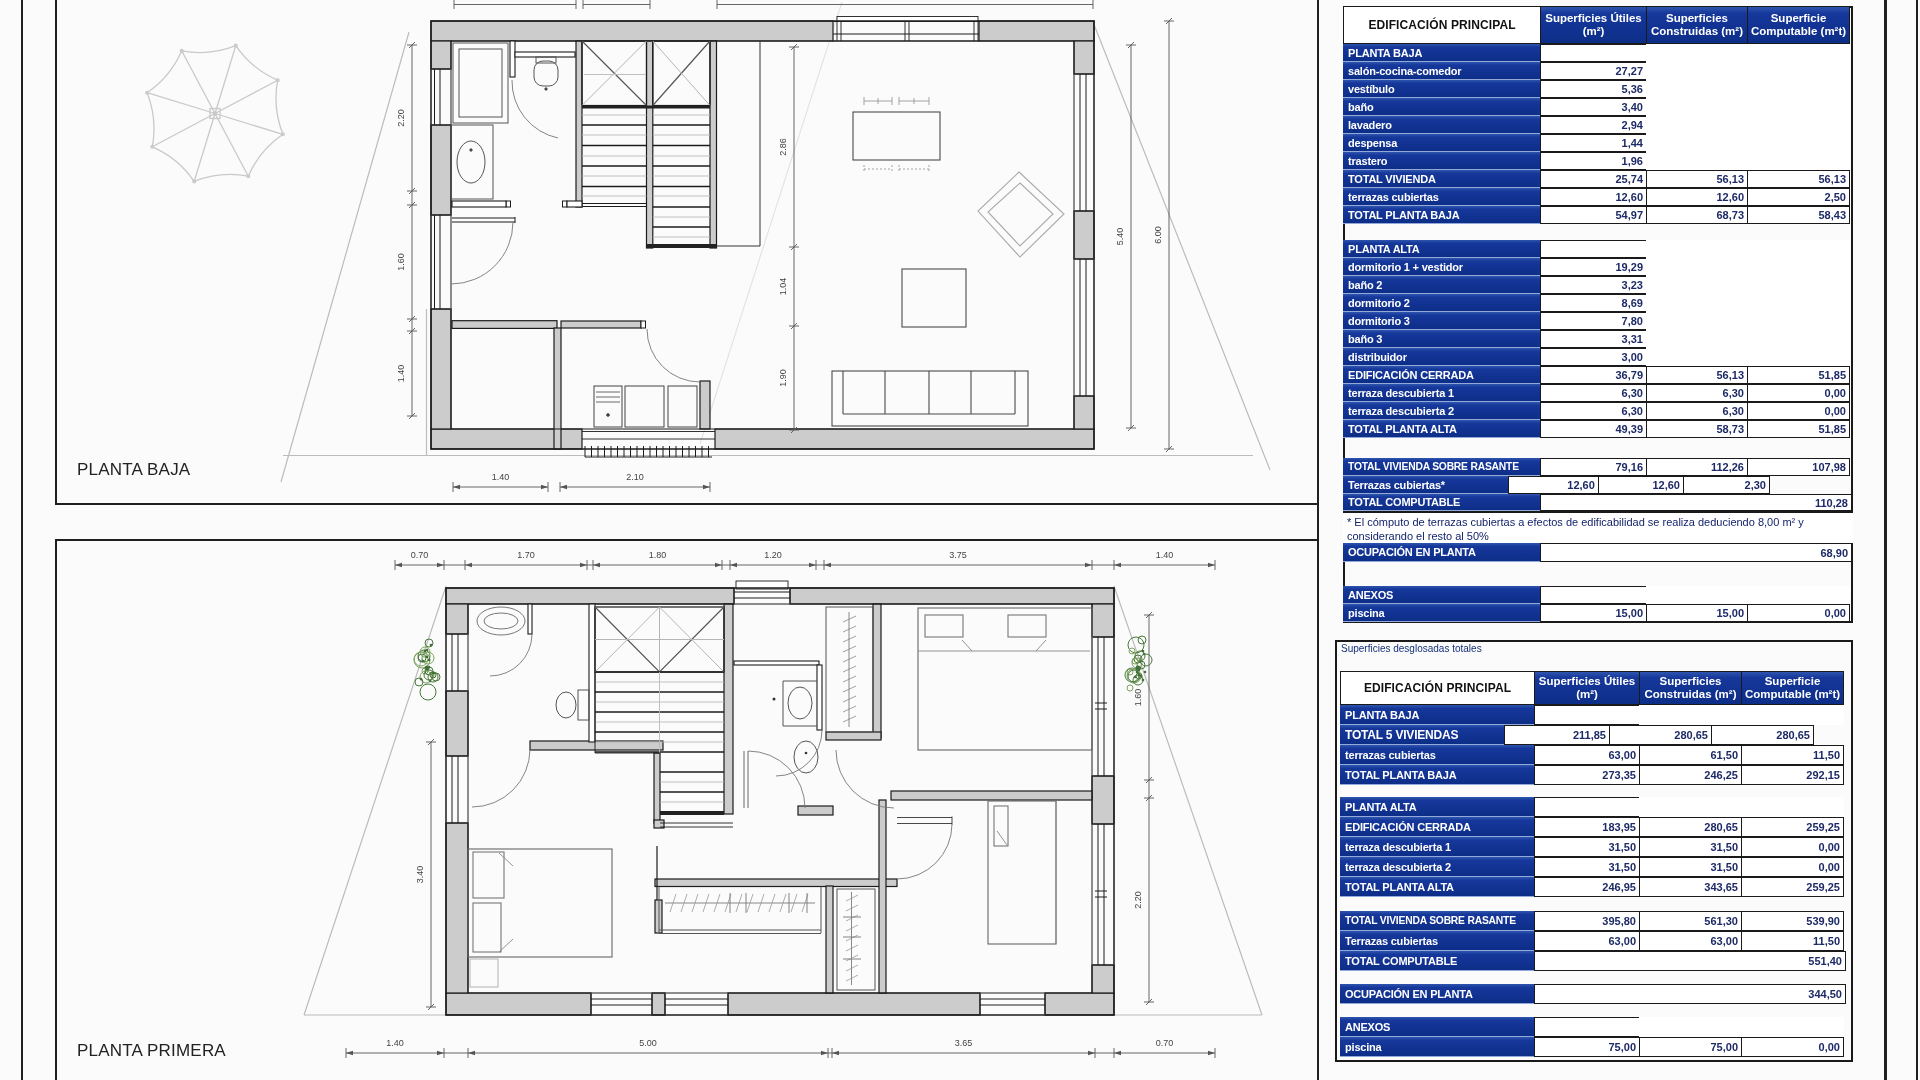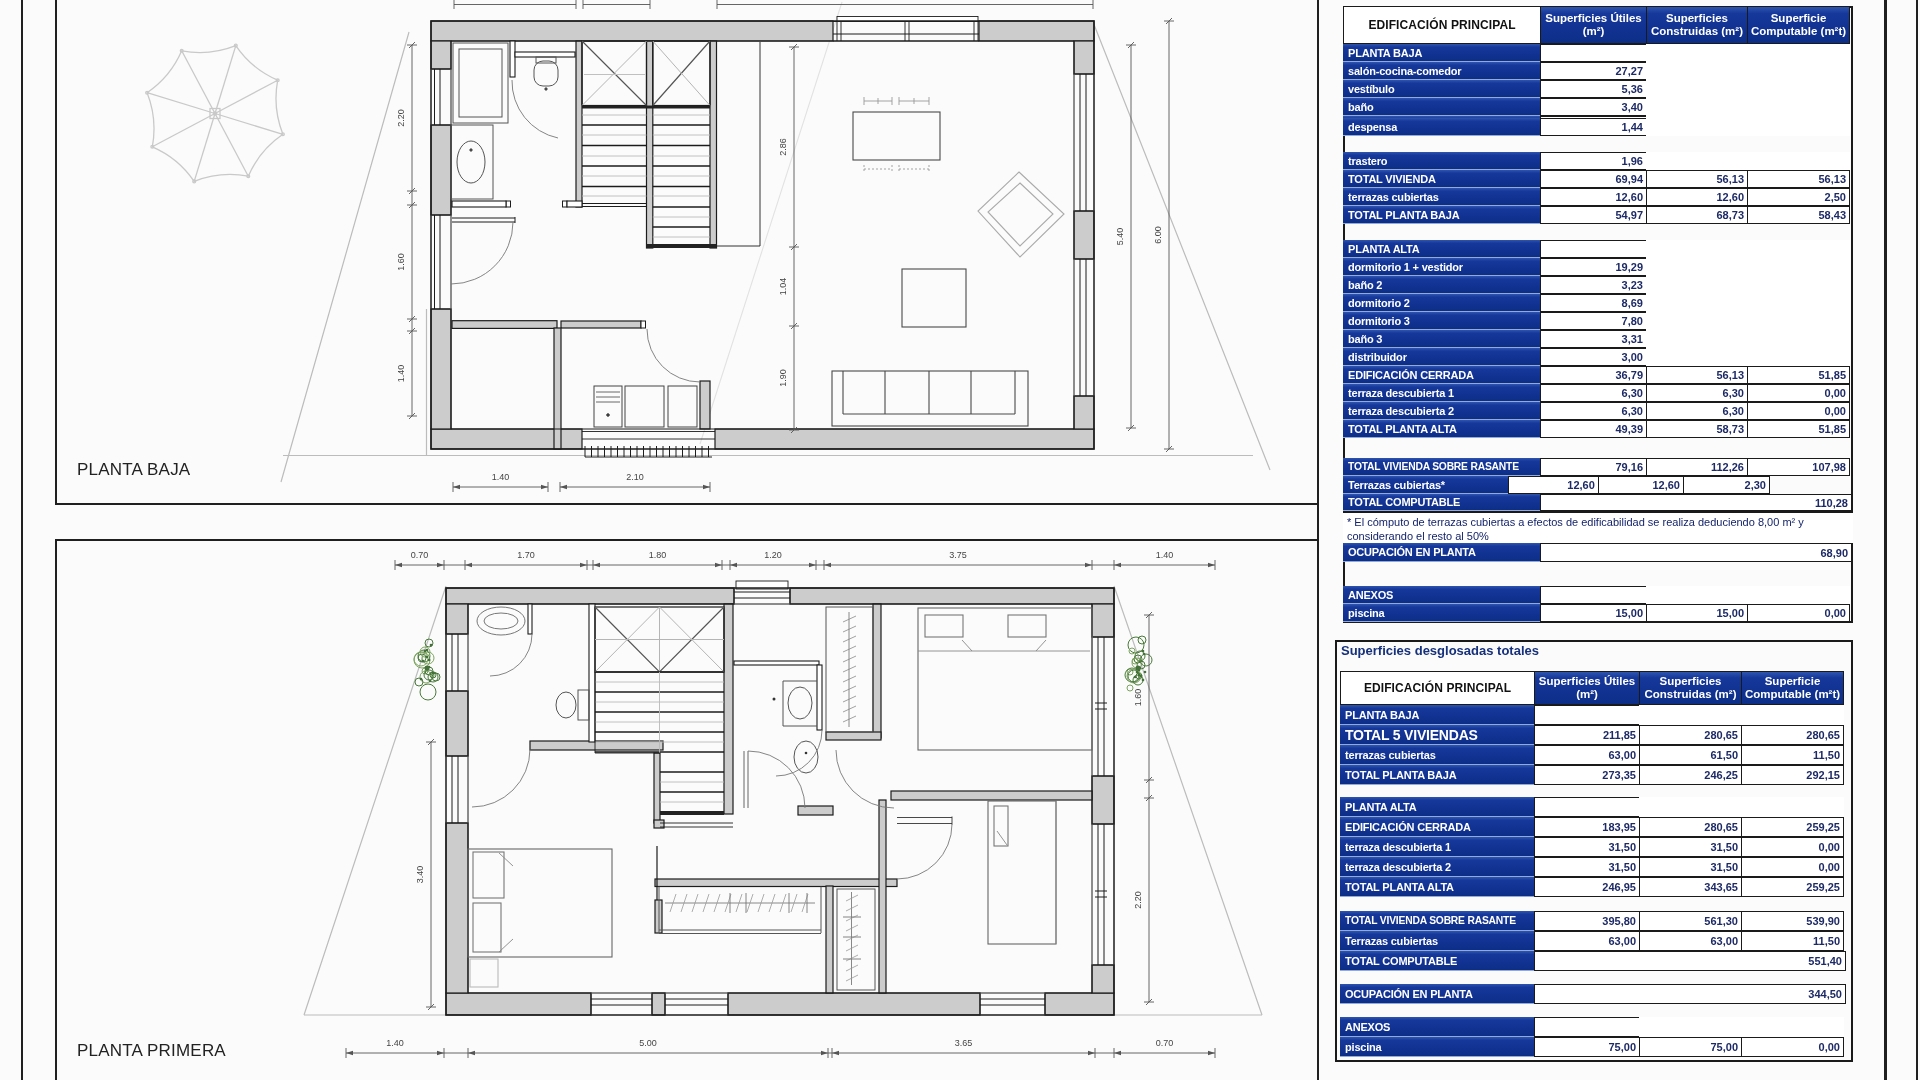--- a/index.html
+++ b/index.html
@@ -56,35 +56,35 @@
       <div class="nc" style="width:107px;font-size:11.5px">3,40</div>
       <div class="ec" style="width:102px"></div>
       <div class="ec" style="width:103px"></div>
     </div>
 <div class="row" style="top:110px;height:18px;width:510px">
       <div class="bl" style="width:198px;font-size:11.0px">lavadero</div>
       <div class="nc" style="width:107px;font-size:11.5px">2,94</div>
       <div class="ec" style="width:102px"></div>
       <div class="ec" style="width:103px"></div>
     </div>
-<div class="row" style="top:112px;height:18px;width:510px">
+<div class="row" style="top:128px;height:18px;width:510px">
       <div class="bl" style="width:198px;font-size:11.0px">despensa</div>
       <div class="nc" style="width:107px;font-size:11.5px">1,44</div>
       <div class="ec" style="width:102px"></div>
       <div class="ec" style="width:103px"></div>
     </div>
 <div class="row" style="top:146px;height:18px;width:510px">
       <div class="bl" style="width:198px;font-size:11.0px">trastero</div>
       <div class="nc" style="width:107px;font-size:11.5px">1,96</div>
       <div class="ec" style="width:102px"></div>
       <div class="ec" style="width:103px"></div>
     </div>
 <div class="row" style="top:164px;height:18px;width:510px">
       <div class="bl" style="width:198px;font-size:11.0px">TOTAL VIVIENDA</div>
-      <div class="nc" style="width:107px;font-size:11.5px">69,94</div>
+      <div class="nc" style="width:107px;font-size:11.5px">25,74</div>
       <div class="nc" style="width:102px;font-size:11.5px">56,13</div>
       <div class="nc" style="width:103px;font-size:11.5px">56,13</div>
     </div>
 <div class="row" style="top:182px;height:18px;width:510px">
       <div class="bl" style="width:198px;font-size:11.0px">terrazas cubiertas</div>
       <div class="nc" style="width:107px;font-size:11.5px">12,60</div>
       <div class="nc" style="width:102px;font-size:11.5px">12,60</div>
       <div class="nc" style="width:103px;font-size:11.5px">2,50</div>
     </div>
 <div class="row" style="top:200px;height:18px;width:510px">
@@ -189,36 +189,36 @@
       <div class="ec" style="width:103px"></div>
     </div>
 <div class="row" style="top:598px;height:18px;width:510px">
       <div class="bl" style="width:198px;font-size:11.0px">piscina</div>
       <div class="nc" style="width:107px;font-size:11.5px">15,00</div>
       <div class="nc" style="width:102px;font-size:11.5px">15,00</div>
       <div class="nc" style="width:103px;font-size:11.5px">0,00</div>
     </div>
 </div>
 <div class="tbl" style="left:1335px;top:640px;width:518px;height:422px;border:2px solid #1a1a1a;box-sizing:border-box"></div>
-<div class="abs" style="left:1341px;top:643px;font-size:13px;font-weight:bold;color:#15307c">Superficies desglosadas totales</div>
+<div class="abs" style="left:1341px;top:643px;font-size:10px;font-weight:normal;color:#15307c">Superficies desglosadas totales</div>
 <div class="tbl" style="left:1340px;top:671px;width:507px">
 <div class="row" style="top:0px;height:34px;width:507px">
       <div style="width:195px;background:#fff;border:1px solid #1a1a1a;box-sizing:border-box;display:flex;align-items:center;justify-content:center;font-weight:bold;font-size:12px;color:#111;letter-spacing:0.1px">EDIFICACIÓN PRINCIPAL</div>
       <div class="hdrc" style="width:106px;font-size:11.5px">Superficies Útiles<br>(m²)</div>
       <div class="hdrc" style="width:103px;font-size:11.5px">Superficies<br>Construidas (m²)</div>
       <div class="hdrc" style="width:103px;font-size:11.5px">Superficie<br>Computable (m²t)</div>
     </div>
 <div class="row" style="top:34px;height:20px;width:507px">
       <div class="bl" style="width:195px;font-size:11.0px">PLANTA BAJA</div>
       <div class="ec" style="width:106px;border:1px solid #1a1a1a"></div>
       <div class="ec" style="width:103px"></div>
       <div class="ec" style="width:103px"></div>
     </div>
 <div class="row" style="top:54px;height:20px;width:507px">
-      <div class="bl" style="width:195px;font-size:14px">TOTAL 5 VIVIENDAS</div>
+      <div class="bl" style="width:165px;font-size:12px">TOTAL 5 VIVIENDAS</div>
       <div class="nc" style="width:106px;font-size:11.5px">211,85</div>
       <div class="nc" style="width:103px;font-size:11.5px">280,65</div>
       <div class="nc" style="width:103px;font-size:11.5px">280,65</div>
     </div>
 <div class="row" style="top:74px;height:20px;width:507px">
       <div class="bl" style="width:195px;font-size:11.0px">terrazas cubiertas</div>
       <div class="nc" style="width:106px;font-size:11.5px">63,00</div>
       <div class="nc" style="width:103px;font-size:11.5px">61,50</div>
       <div class="nc" style="width:103px;font-size:11.5px">11,50</div>
     </div>

